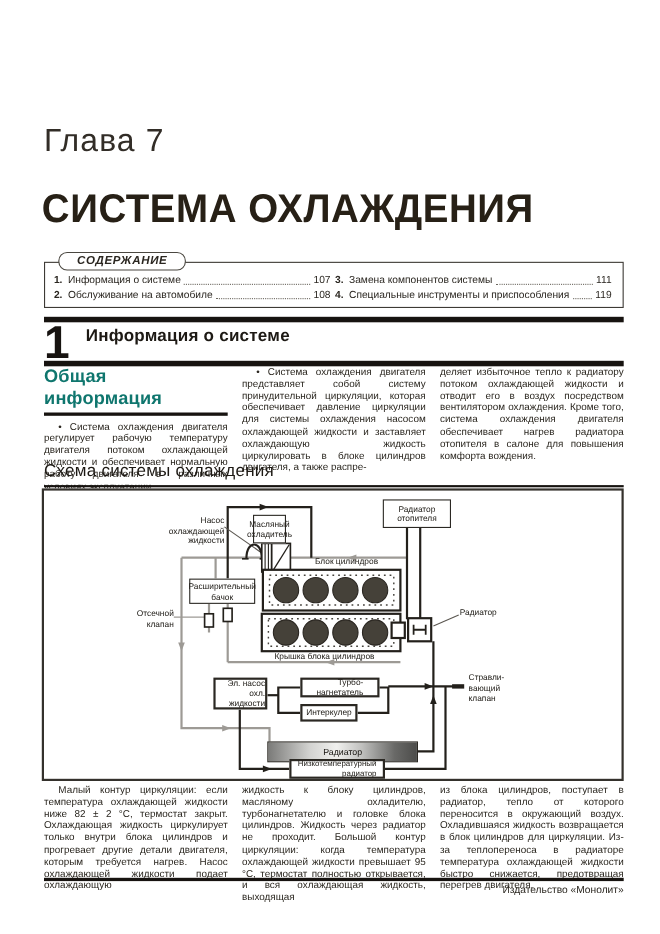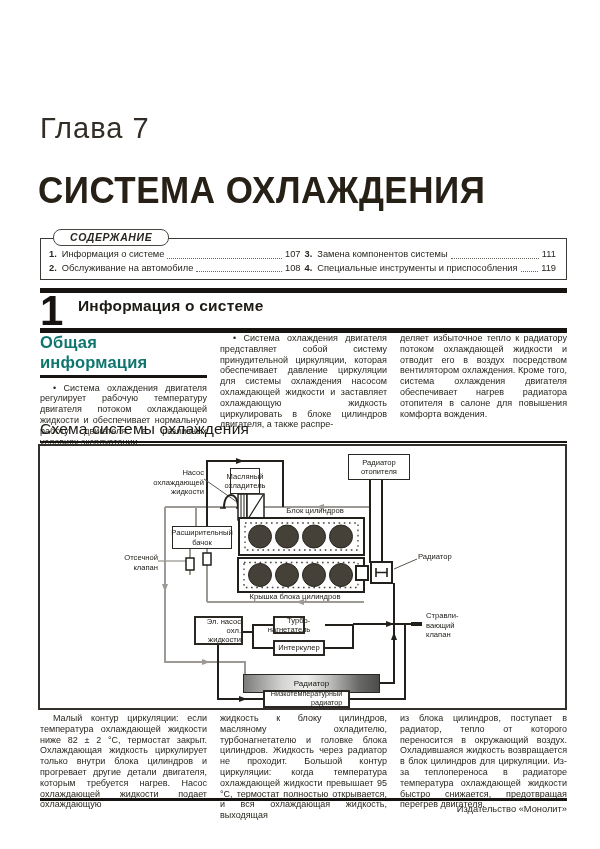--- a/index.html
+++ b/index.html
@@ -200,21 +200,21 @@
 отопителя</div>
     <div class="dlabel ta-c" style="left:220px;top:60px;width:110px;">Блок цилиндров</div>
     <div class="dbox" style="left:132px;top:80px;width:60px;height:23px;">Расширительный
 бачок</div>
     <div class="dlabel ta-r" style="left:76px;top:107px;width:42px;">Отсечной
 клапан</div>
     <div class="dlabel ta-c" style="left:195px;top:146px;width:120px;">Крышка блока цилиндров</div>
     <div class="dlabel" style="left:378px;top:106px;width:60px;">Радиатор</div>
     <div class="dbox thick" style="left:154px;top:170px;width:49px;height:29px;">Эл. насос
 охл. жидкости</div>
-    <div class="dbox thick" style="left:233px;top:170px;width:32px;height:18px;">Турбо-
+    <div class="dbox thick" style="left:233px;top:170px;width:72px;height:18px;">Турбо-
 нагнетатель</div>
     <div class="dbox thick" style="left:233px;top:194px;width:52px;height:16px;">Интеркулер</div>
     <div class="radbar" style="left:203px;top:228px;width:137px;height:19px;">Радиатор</div>
     <div class="dbox thick" style="left:223px;top:244px;width:87px;height:18px;font-size:7.2px;">Низкотемпературный
 радиатор</div>
     <div class="dlabel" style="left:386px;top:165px;width:52px;">Стравли-
 вающий
 клапан</div>
   </div>
 

